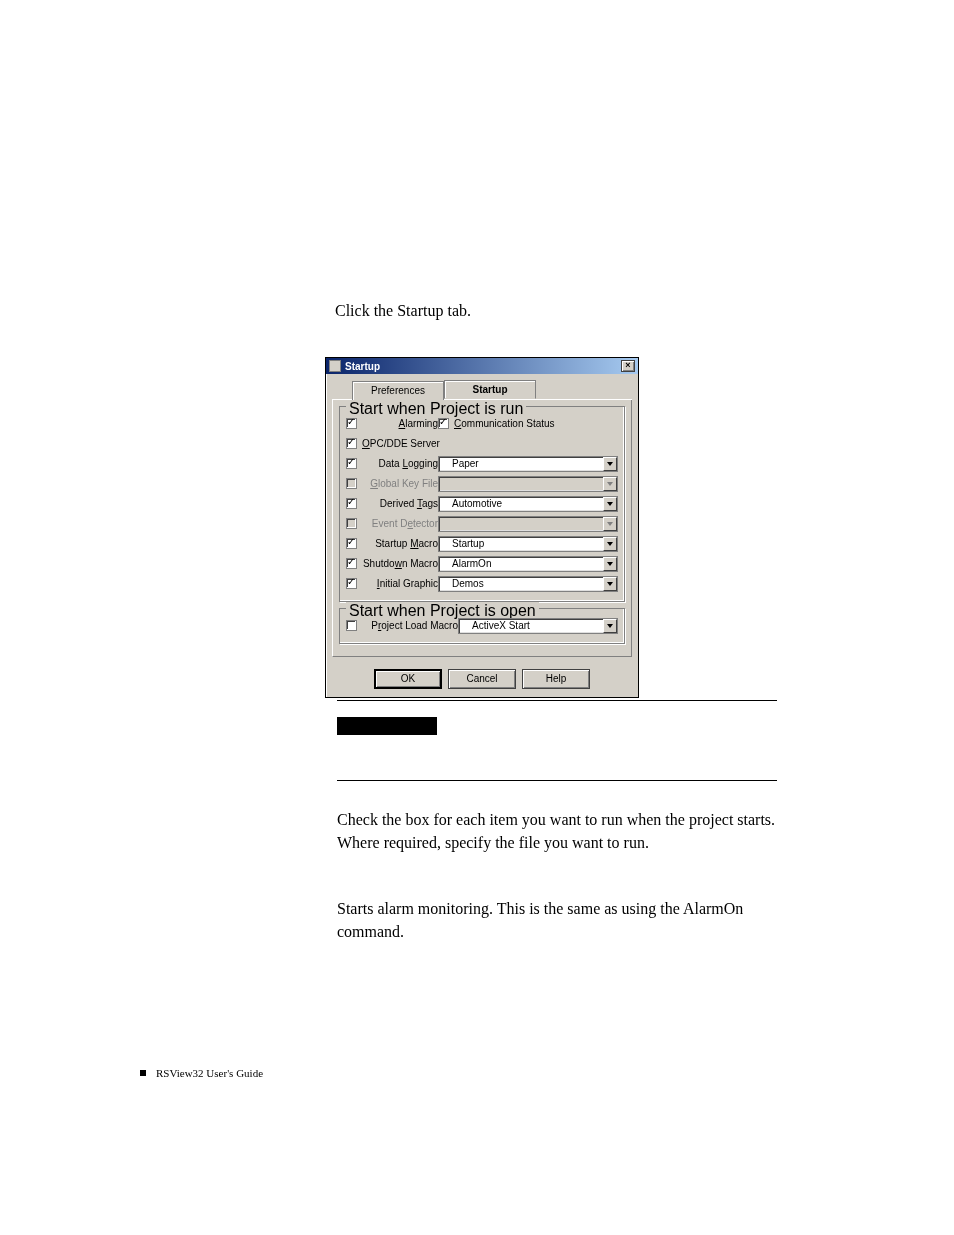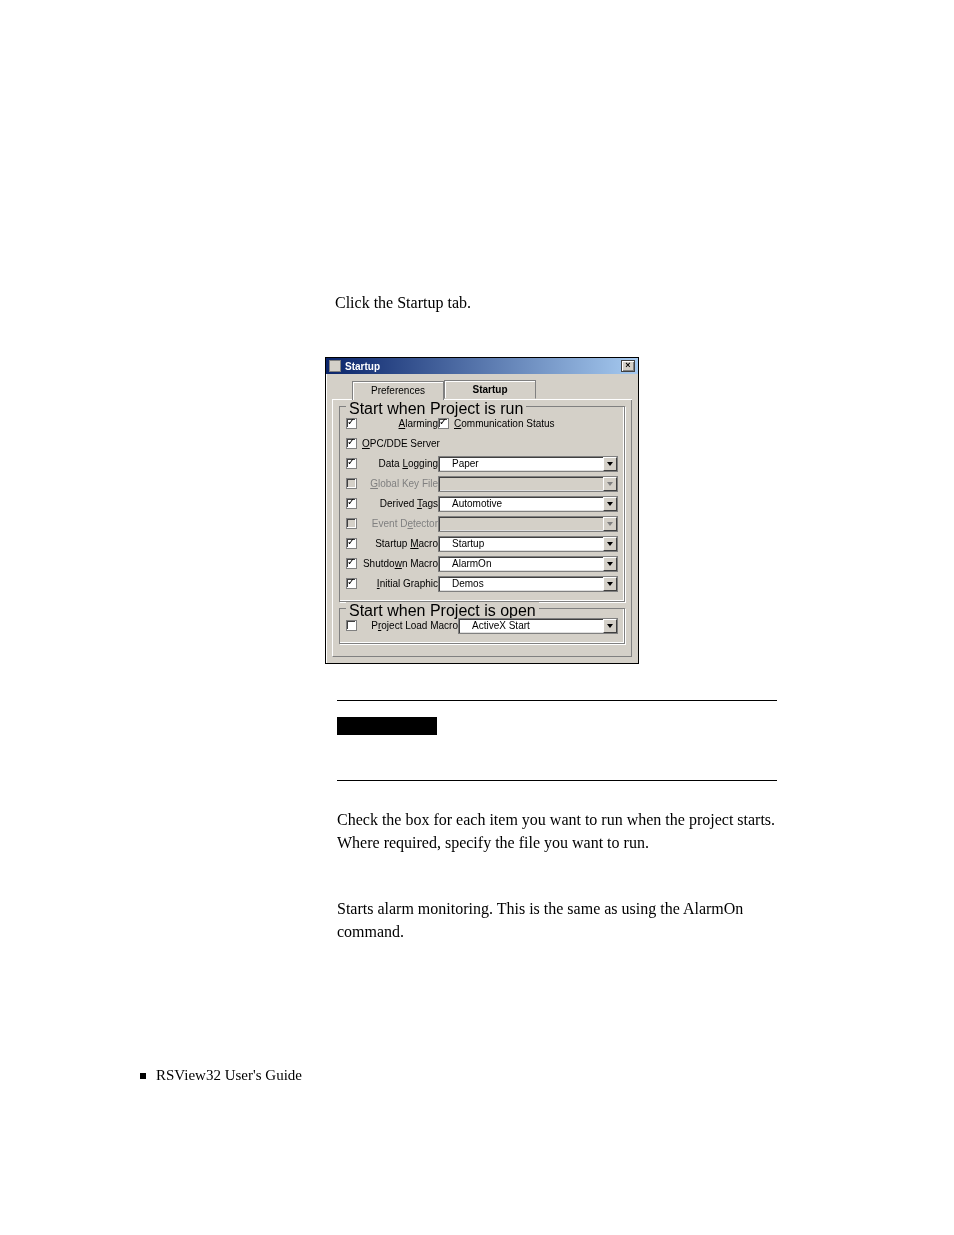--- a/index.html
+++ b/index.html
@@ -7,21 +7,21 @@
     width: 954px;
     height: 1235px;
     background: #ffffff;
     font-family: Georgia, 'Times New Roman', serif;
     color: #000;
     position: relative;
   }
   .content-area {
     position: absolute;
     left: 335px;
-    top: 294px;
+    top: 302px;
     width: 450px;
   }
   .instruction-text {
     font-size: 16px;
     margin-bottom: 40px;
   }
 
   
   .win-dialog {
     position: absolute;
@@ -225,21 +225,21 @@
     font-size: 16px;
     line-height: 1.45;
   }
   .para1 { top: 808px; }
   .para2 { top: 897px; }
 
   .footer {
     position: absolute;
     left: 140px;
     top: 1067px;
-    font-size: 15px;
+    font-size: 11px;
     display: flex;
     align-items: center;
     gap: 10px;
   }
   .footer .bullet {
     width: 6px; height: 6px; background: #000;
   }
 </style>
 </head>
 <body>
@@ -347,20 +347,25 @@
         <span class="chk"></span>
         <span class="chk-label" style="width:96px"><span>P</span><span class="u">r</span><span>oject Load Macro</span></span>
         <div class="combo">
             <span>ActiveX Start</span>
             <span class="drop"></span>
           </div>
       </div>
     </div>
   </div>
 
+  <div class="button-row">
+    <div class="btn default">OK</div>
+    <div class="btn">Cancel</div>
+    <div class="btn">Help</div>
+  </div>
 </div>
 
 <div class="rule rule1"></div>
 <div class="black-box"></div>
 <div class="rule rule2"></div>
 
 <p class="body-text para1">Check the box for each item you want to run when the project starts. Where required, specify the file you want to run.</p>
 <p class="body-text para2">Starts alarm monitoring. This is the same as using the AlarmOn command.</p>
 
 <div class="footer">

